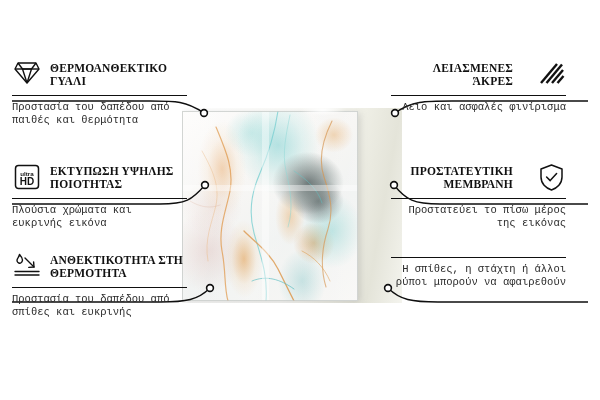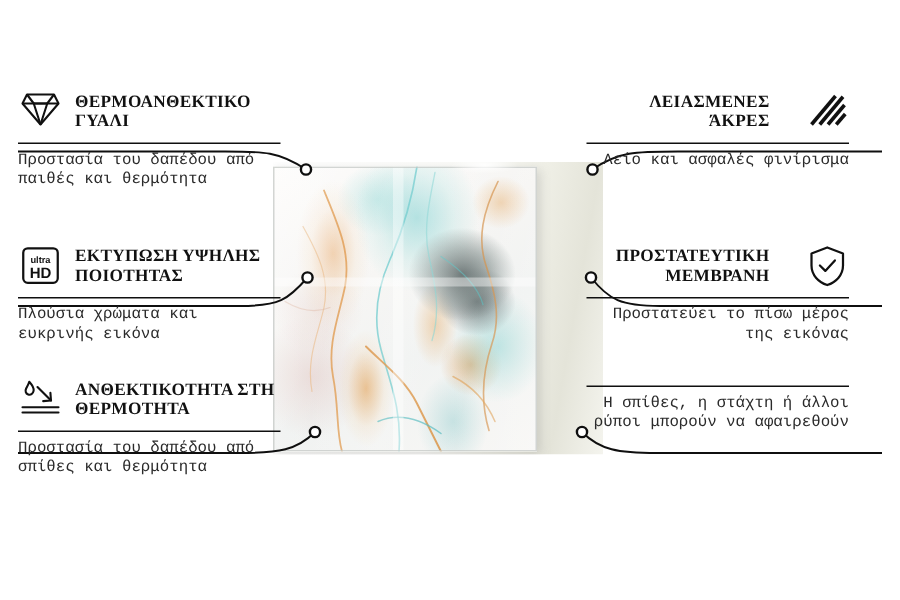--- a/index.html
+++ b/index.html
@@ -269,21 +269,21 @@
             <path d="M13 6 L22 15"></path>
             <path d="M22 15 L16.8 15.4 M22 15 L21.6 9.9"></path>
             <path d="M3 19.5 H27"></path>
             <path d="M3 23 H27"></path>
           </g>
         </svg>
       </span>
       <span class="f-title">ΑΝΘΕΚΤΙΚΟΤΗΤΑ ΣΤΗ ΘΕΡΜΟΤΗΤΑ</span>
     </div>
     <div class="f-rule"></div>
-    <div class="f-desc">Προστασία του δαπέδου από σπίθες και θερμότητα</div>
+    <div class="f-desc">Προστασία του δαπέδου από σπίθες και ευκρινής</div>
   </div>
 
   <div class="feature right r1">
     <div class="f-head">
       <span class="f-icon">
         <svg width="28" height="26" viewBox="0 0 28 26">
           <g stroke="#111" stroke-width="2.4" stroke-linecap="butt">
             <path d="M4 23 L20 4"></path>
             <path d="M9.5 23 L25 4.5"></path>
             <path d="M15 23 L26 10"></path>

